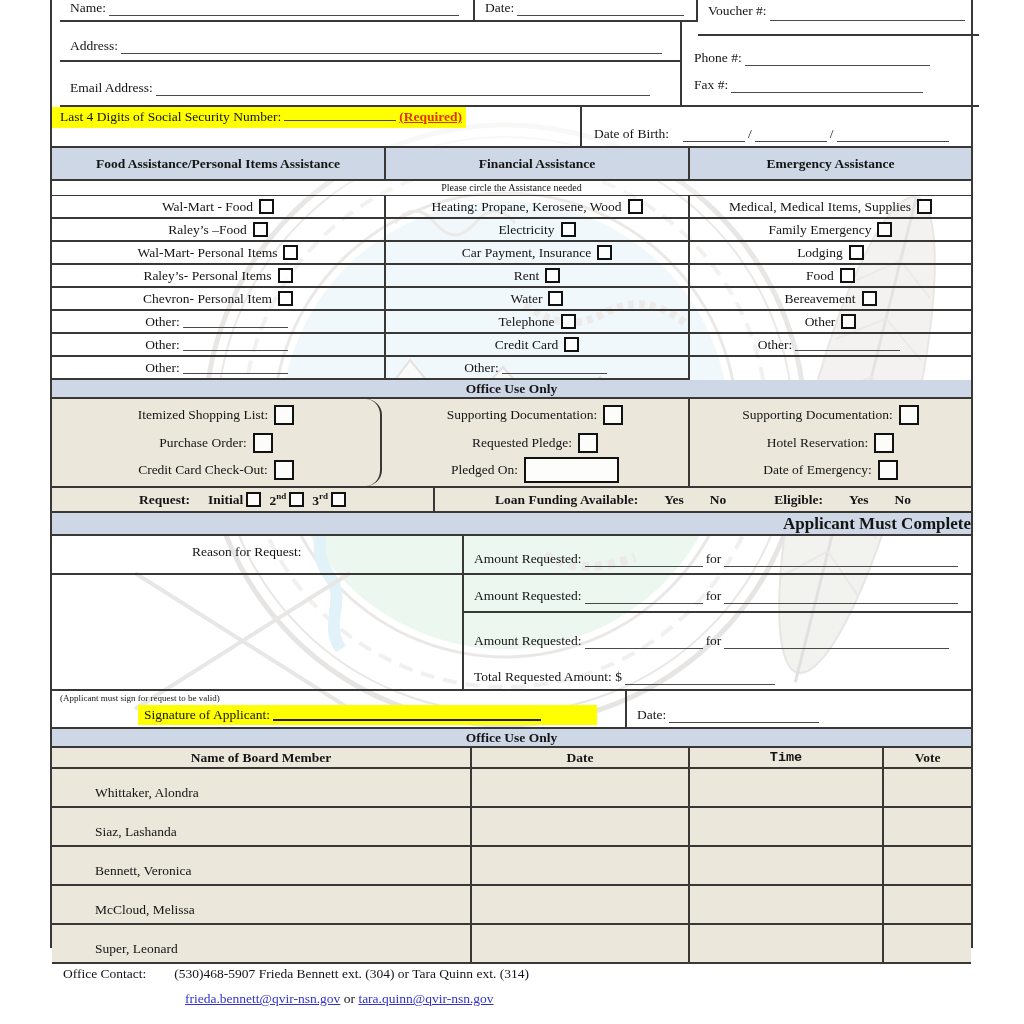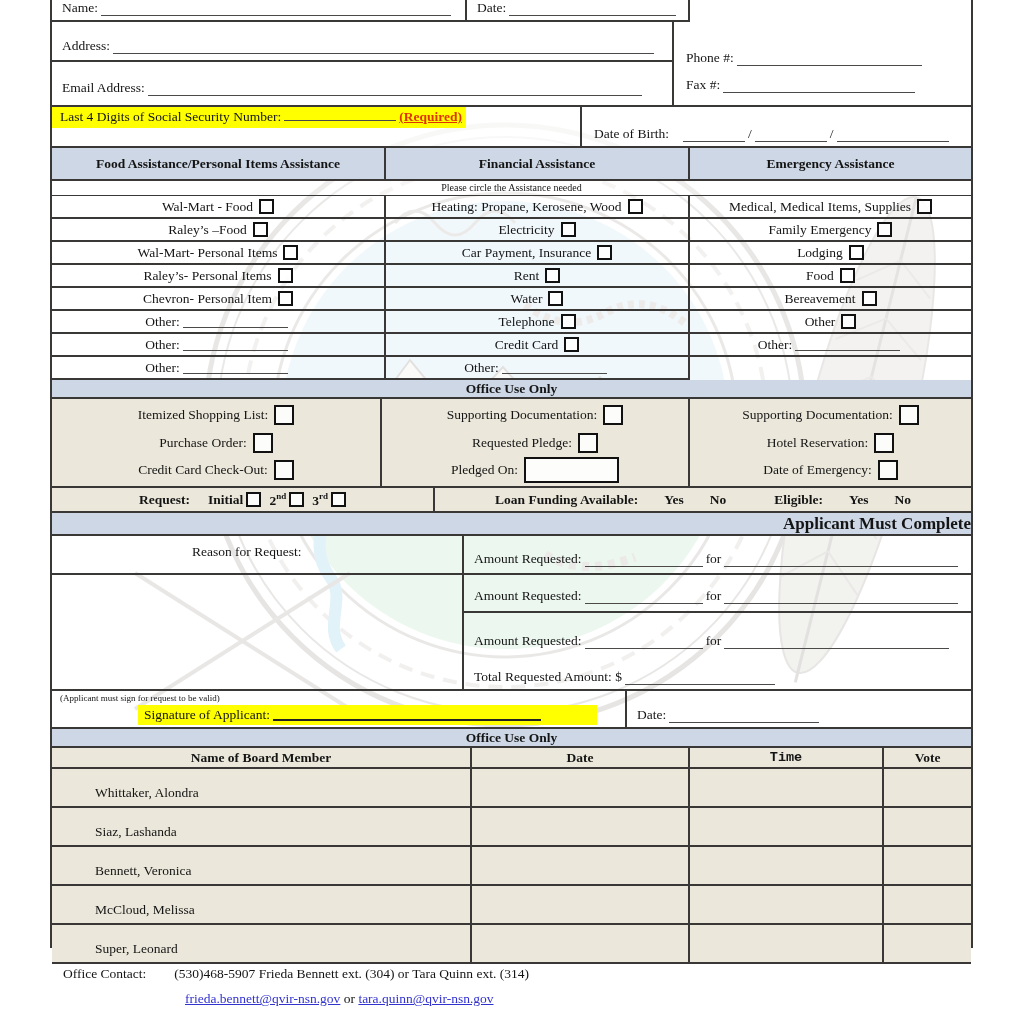--- a/index.html
+++ b/index.html
@@ -13,21 +13,21 @@
   .form *{box-sizing:border-box;}
   .bb{border-bottom:2px solid #3a3836;}
   .br{border-right:2px solid #3a3836;}
   
   .bl{display:inline-block;height:12px;border-bottom:1.5px solid #4c4a48;margin:0 3px;}
   
   .cb{display:inline-block;width:15px;height:15px;border:2px solid #111;background:rgba(255,255,255,.85);margin-left:6px;flex:none;}
   .cb.big{width:20px;height:20px;}
   .wb{display:inline-block;width:95px;height:26px;border:2px solid #111;background:rgba(255,255,255,.9);margin-left:6px;flex:none;}
   
-  .top-section{position:relative;height:107px;background:#fff;}
+  .top-section{position:relative;height:107px;background:#fff;margin-left:8px;}
   .top-section>div{position:absolute;display:flex;align-items:flex-end;padding:0 0 4px 10px;}
   .cell-name{left:0;top:0;width:415px;height:22px;}
   .cell-date{left:415px;top:0;width:223px;height:22px;}
   .cell-voucher{left:638px;top:0;width:281px;height:36px;align-items:flex-start !important;padding-top:3px !important;}
   .cell-address{left:0;top:22px;width:622px;height:40px;padding-bottom:6px !important;}
   .cell-email{left:0;top:62px;width:622px;height:45px;padding-bottom:9px !important;}
   .cell-phonefax{left:622px;top:36px;width:297px;height:71px;display:block !important;padding:14px 0 0 12px !important;}
   .pf-line{display:flex;align-items:flex-end;margin-bottom:11px;}
   .grow{flex:1;}
   
@@ -46,21 +46,21 @@
   .assist-col{display:flex;flex-direction:column;}
   .ac1{width:334px;} .ac2{width:304px;} .ac3{flex:1;}
   .assist-row{height:23px;border-bottom:2px solid #3a3836;display:flex;align-items:center;justify-content:center;}
   .w105{width:105px;}
   
   .band{height:19px;background:#cdd7e5;text-align:center;font-weight:bold;line-height:17px;}
   .band-big{height:23px;background:#cdd7e5;text-align:right;font-weight:bold;font-size:17px;line-height:21px;}
   
   .office-area{height:89px;display:flex;background:#ebe8db;}
   .office-col{display:flex;flex-direction:column;justify-content:space-evenly;padding:2px 0;}
-  .oc1{width:330px;} .oc2{width:308px;} .oc3{flex:1;}
+  .oc1{width:330px;border-radius:16px;} .oc2{width:308px;} .oc3{flex:1;}
   .office-field{display:flex;align-items:center;justify-content:center;height:27px;}
   
   .request-row{height:25px;display:flex;background:#ebe8db;font-weight:bold;}
   .req-left{width:383px;display:flex;align-items:center;justify-content:center;}
   .req-right{flex:1;display:flex;align-items:center;justify-content:center;}
   .gap18{margin-left:18px;} .gap8{margin-left:8px;} .gap26{margin-left:26px;} .gap48{margin-left:48px;}
   sup{font-size:9px;}
   
   .applicant-area{height:155px;position:relative;background:rgba(255,255,255,.30);}
   .reason{position:absolute;left:140px;top:8px;}
@@ -137,20 +137,24 @@
 
   <div class="top-section">
     <div class="cell-name bb br">
       <span>Name:</span>
       <span class="bl grow" style="margin-right:14px"></span>
     </div>
     <div class="cell-date bb br">
       <span>Date:</span>
       <span class="bl grow" style="margin-right:12px"></span>
     </div>
+    <div class="cell-voucher bb">
+      <span>Voucher #:</span>
+      <span class="bl grow" style="margin-right:14px;margin-top:6px"></span>
+    </div>
     <div class="cell-address bb br">
       <span>Address:</span>
       <span class="bl grow" style="margin-right:18px"></span>
     </div>
     <div class="cell-email bb br">
       <span>Email Address:</span>
       <span class="bl grow" style="margin-right:30px"></span>
     </div>
     <div class="cell-phonefax bb">
       <div class="pf-line">

